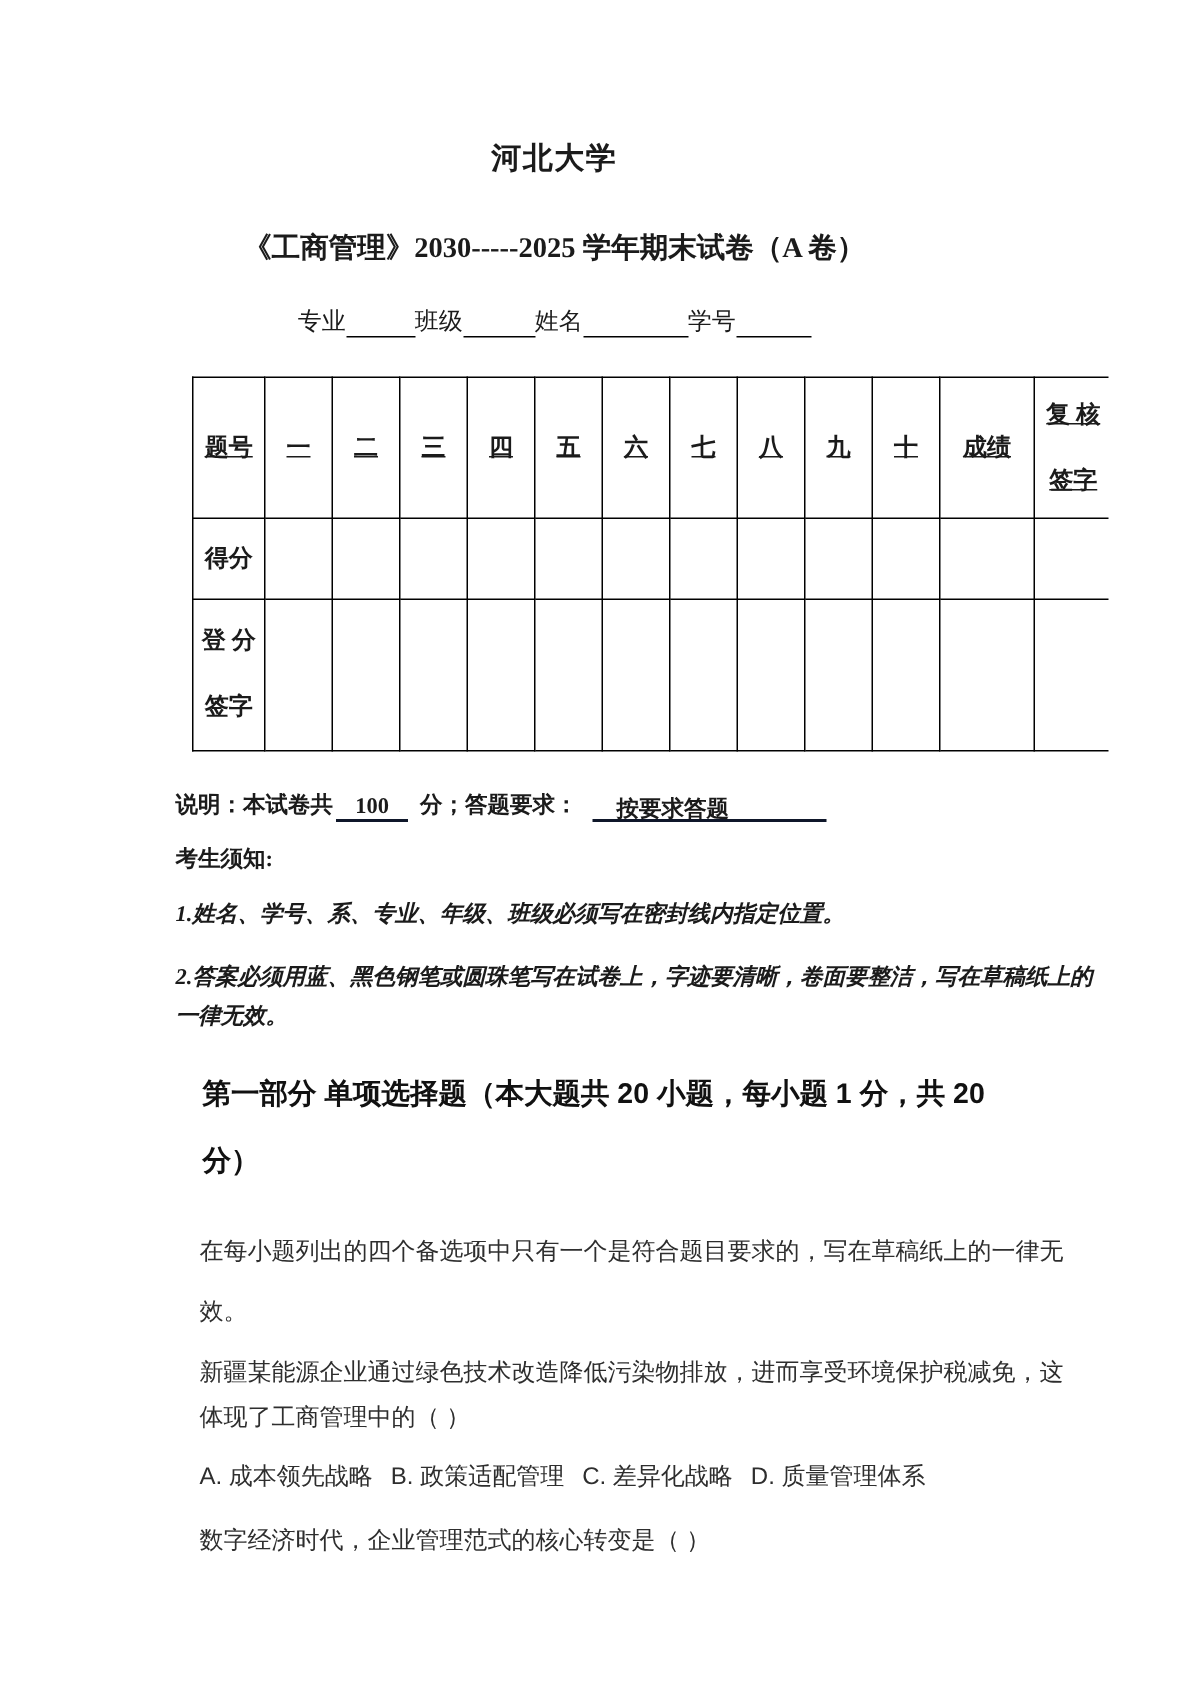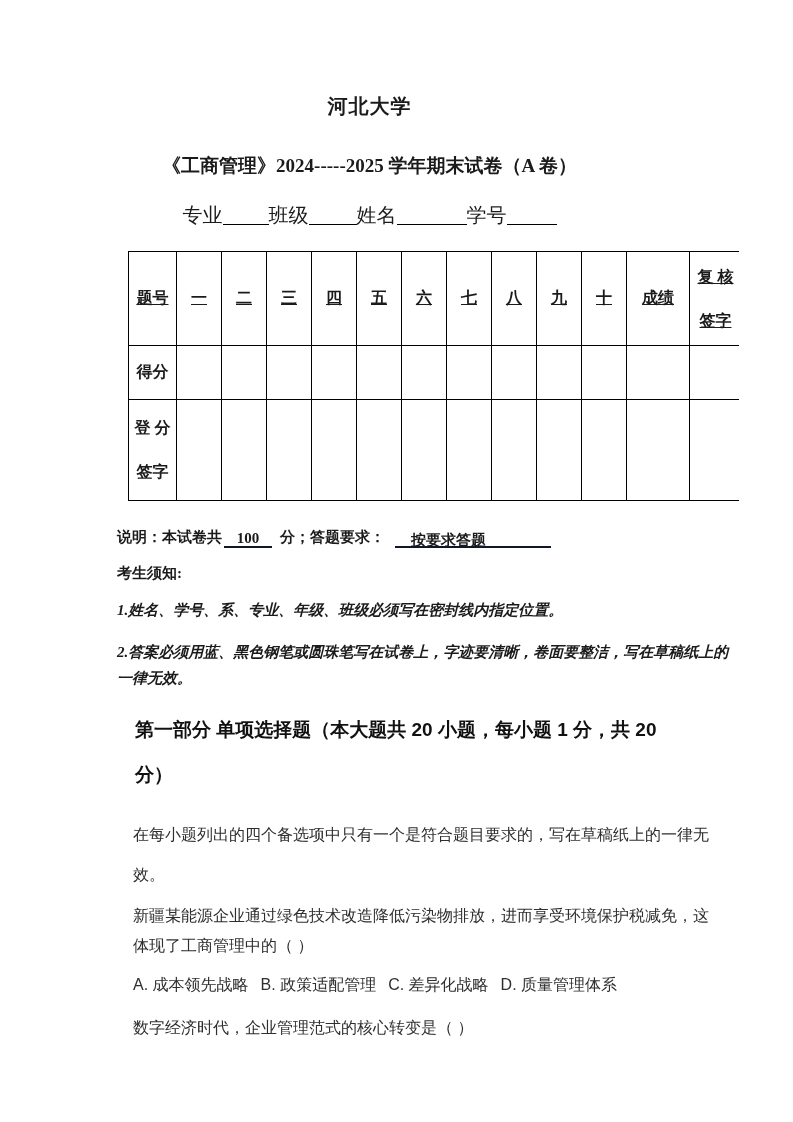--- a/index.html
+++ b/index.html
@@ -23,21 +23,21 @@
   .exam-title {
     margin: 36px 0 0 0;
     text-align: center;
     font-size: 19px;
     font-weight: bold;
     line-height: 23px;
   }
   .student-line {
     margin: 28px 0 0 0;
     text-align: center;
-    font-size: 20px;
+    font-size: 16px;
     font-weight: 500;
     line-height: 20px;
   }
   .blank {
     display: inline-block;
     border-bottom: 1.5px solid #000;
     height: 17px;
     vertical-align: bottom;
   }
   .b46 { width: 46px; }
@@ -129,21 +129,21 @@
   .q-options span { margin-right: 12px; text-align: right; }
   .q-options span:last-child { margin-right: 0; }
 </style>
 </head>
 <body>
 
 <div class="page">
 
   <div class="uni-title">河北大学</div>
 
-  <div class="exam-title">《工商管理》2024-----2025 学年期末试卷（A 卷）</div>
+  <div class="exam-title">《工商管理》2030-----2025 学年期末试卷（A 卷）</div>
 
   <div class="student-line">
     <span>专业</span><span class="blank b46"></span><span>班级</span><span class="blank b48"></span><span>姓名</span><span class="blank b70"></span><span>学号</span><span class="blank b50"></span>
   </div>
 
   <table class="score-table">
     <colgroup>
       <col style="width:48px">
         <col style="width:45px">
         <col style="width:45px">

